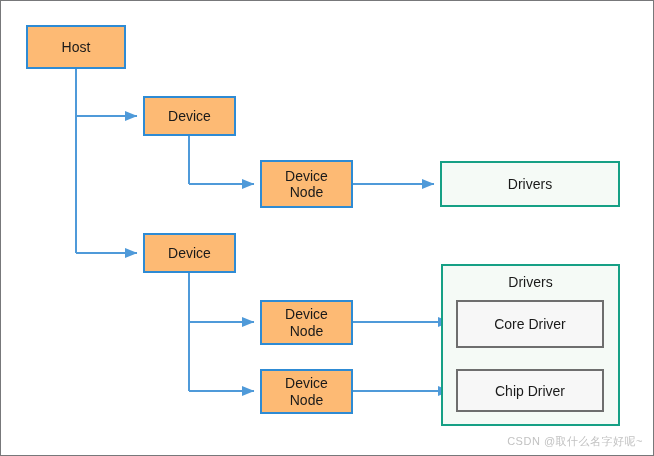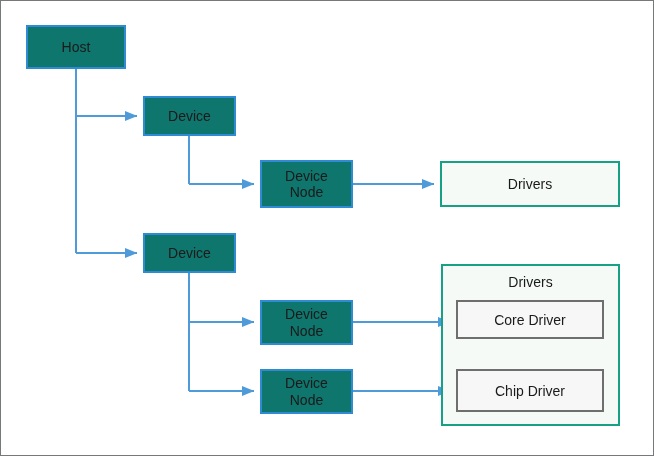--- a/index.html
+++ b/index.html
@@ -30,21 +30,21 @@
     position: absolute;
     box-sizing: border-box;
     display: flex;
     align-items: center;
     justify-content: center;
     text-align: center;
     line-height: 1.15;
     color: #1a1a1a;
   }
   .node-blue {
-    background: #0f766e;
+    background: #fdba74;
     border: 2px solid #2e8bd4;
     font-size: 14px;
   }
   .node-green-plain {
     background: #f5faf6;
     border: 2px solid #16a085;
     font-size: 14px;
   }
   .group-green {
     position: absolute;
@@ -149,22 +149,23 @@
 
   <div class="node node-blue" style="left:259px; top:368px; width:93px; height:45px;">
     <span class="node-label">Device
 Node</span>
   </div>
 
   <div class="group-green" style="left:440px; top:263px; width:179px; height:162px;">
     <div class="group-title">Drivers</div>
   </div>
 
-  <div class="node-gray" style="left:455px; top:299px; width:148px; height:39px;">
+  <div class="node-gray" style="left:455px; top:299px; width:148px; height:48px;">
     <span class="node-label">Core Driver</span>
   </div>
 
   <div class="node-gray" style="left:455px; top:368px; width:148px; height:43px;">
     <span class="node-label">Chip Driver</span>
   </div>
 
+  <div class="watermark">CSDN @取什么名字好呢~</div>
 
 </div>
 
 </body></html>

